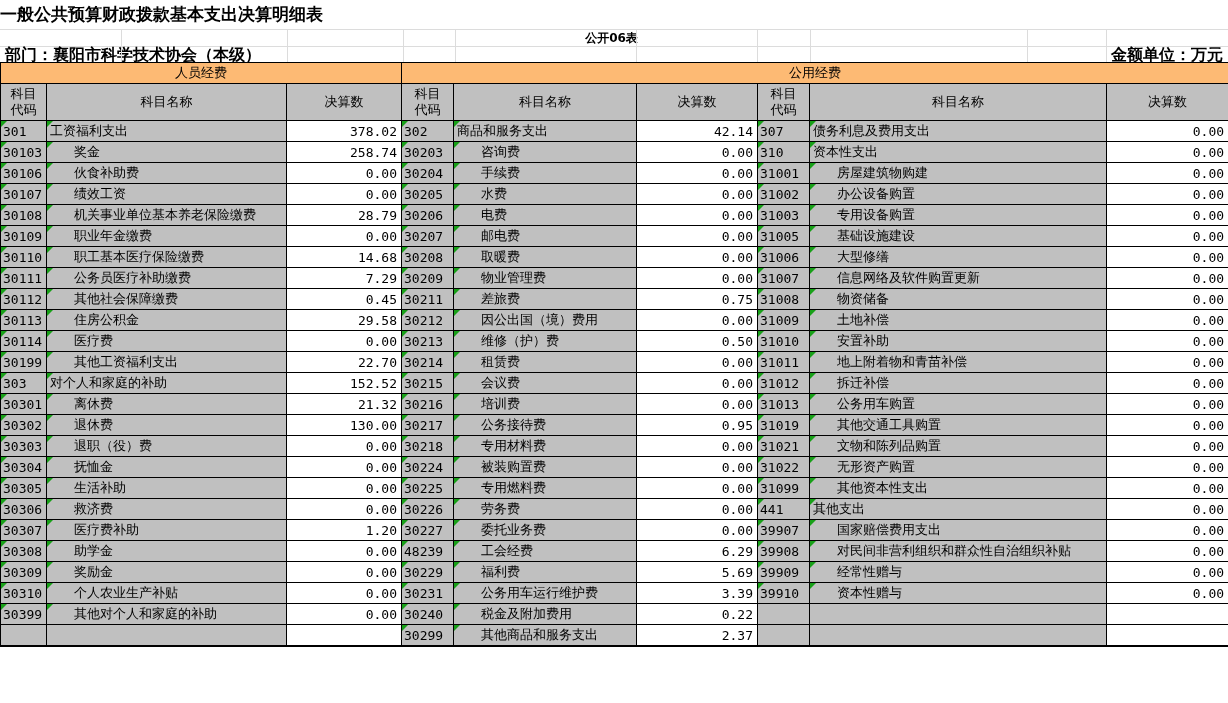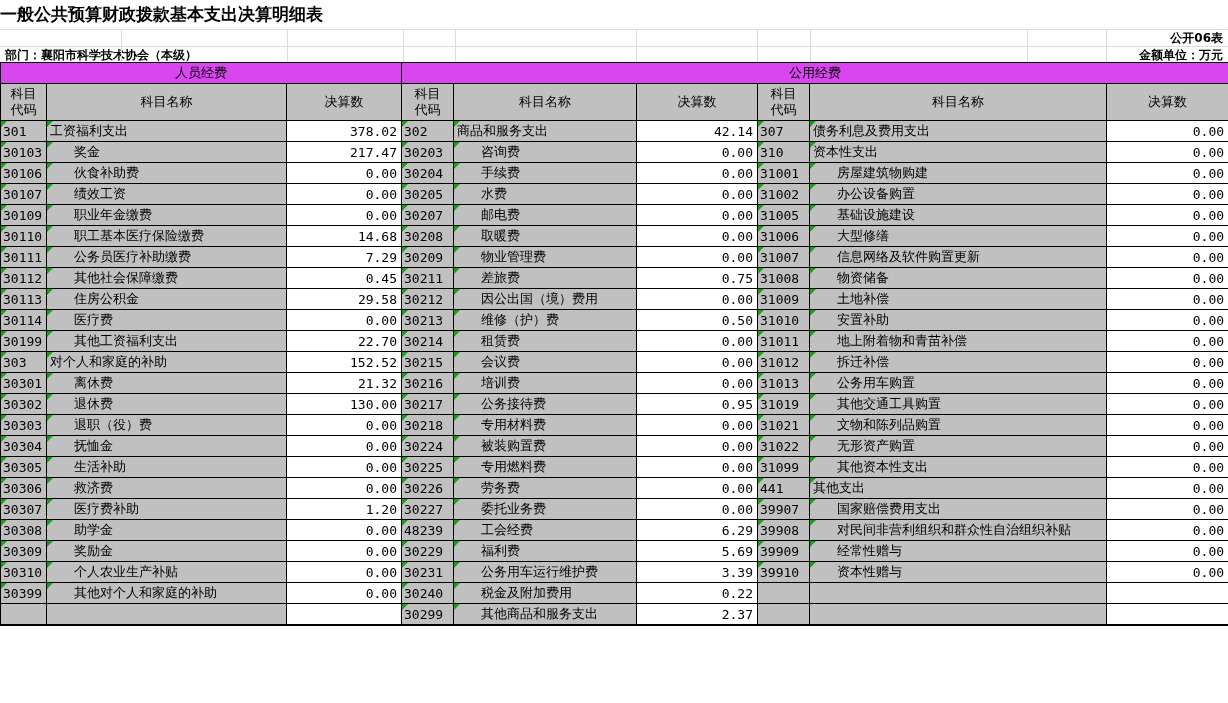--- a/index.html
+++ b/index.html
@@ -1,27 +1,27 @@
 <!DOCTYPE html>
 <html><head>
 <meta charset="utf-8">
 <style>
   html,body{margin:0;padding:0;background:#fff;}
   body{width:1228px;height:703px;font-family:"DejaVu Sans","Liberation Sans",sans-serif;color:#000;}
   .page{position:relative;width:1228px;height:703px;overflow:hidden;background:#fff;}
   .title-row{height:29px;line-height:29px;font-weight:bold;font-size:17px;}
-  .tag-row{height:16px;line-height:16px;text-align:right;padding-right:5px;font-size:12px;font-weight:bold;
+  .tag-row{height:16px;line-height:16px;text-align:center;padding-right:5px;font-size:12px;font-weight:bold;
            border-top:1px solid #dcdcdc;}
-  .dept-row{height:16px;line-height:16px;font-size:12px;font-weight:bold;display:flex;
+  .dept-row{height:16px;line-height:16px;font-size:16px;font-weight:bold;display:flex;
             justify-content:space-between;padding:0 5px;border-top:1px solid #dcdcdc;box-sizing:border-box;}
   .vl{position:absolute;top:30px;height:32px;width:1px;background:#dcdcdc;}
 
   table{border-collapse:collapse;table-layout:fixed;width:1228px;border:1px solid #000;border-bottom:2px solid #000;}
   th,td{border:1px solid #000;overflow:hidden;white-space:nowrap;vertical-align:middle;box-sizing:border-box;}
-  tr.sec-row th{background:#d946ef;font-weight:normal;font-size:13px;height:17px;text-align:center;}
+  tr.sec-row th{background:#fdba74;font-weight:normal;font-size:13px;height:17px;text-align:center;}
   tr.hdr-row th{background:#c0c0c0;font-weight:normal;font-size:13px;height:37px;text-align:center;
                 white-space:pre-line;line-height:16px;}
   tr.data-row td{height:19px;font-size:13px;}
   td.code{background:#c0c0c0;font-family:"DejaVu Sans Mono","Liberation Mono",monospace;padding-left:2px;position:relative;}
   td.name{background:#c0c0c0;padding-left:3px;position:relative;}
   td.name.sub{padding-left:27px;}
   td.val{background:#fff;text-align:right;padding-right:4px;
          font-family:"DejaVu Sans Mono","Liberation Mono",monospace;}
   .tri::before{content:"";position:absolute;left:0;top:0;width:0;height:0;
                border-left:6px solid #18a018;border-bottom:6px solid transparent;}
@@ -92,21 +92,21 @@
           <td class="code tri">302</td>
           <td class="name tri">商品和服务支出</td>
           <td class="val">42.14</td>
           <td class="code tri">307</td>
           <td class="name tri">债务利息及费用支出</td>
           <td class="val">0.00</td>
         </tr>
         <tr class="data-row">
           <td class="code tri">30103</td>
           <td class="name sub tri">奖金</td>
-          <td class="val">217.47</td>
+          <td class="val">258.74</td>
           <td class="code tri">30203</td>
           <td class="name sub tri">咨询费</td>
           <td class="val">0.00</td>
           <td class="code tri">310</td>
           <td class="name tri">资本性支出</td>
           <td class="val">0.00</td>
         </tr>
         <tr class="data-row">
           <td class="code tri">30106</td>
           <td class="name sub tri">伙食补助费</td>
@@ -120,20 +120,31 @@
         </tr>
         <tr class="data-row">
           <td class="code tri">30107</td>
           <td class="name sub tri">绩效工资</td>
           <td class="val">0.00</td>
           <td class="code tri">30205</td>
           <td class="name sub tri">水费</td>
           <td class="val">0.00</td>
           <td class="code tri">31002</td>
           <td class="name sub tri">办公设备购置</td>
+          <td class="val">0.00</td>
+        </tr>
+        <tr class="data-row">
+          <td class="code tri">30108</td>
+          <td class="name sub tri">机关事业单位基本养老保险缴费</td>
+          <td class="val">28.79</td>
+          <td class="code tri">30206</td>
+          <td class="name sub tri">电费</td>
+          <td class="val">0.00</td>
+          <td class="code tri">31003</td>
+          <td class="name sub tri">专用设备购置</td>
           <td class="val">0.00</td>
         </tr>
         <tr class="data-row">
           <td class="code tri">30109</td>
           <td class="name sub tri">职业年金缴费</td>
           <td class="val">0.00</td>
           <td class="code tri">30207</td>
           <td class="name sub tri">邮电费</td>
           <td class="val">0.00</td>
           <td class="code tri">31005</td>

